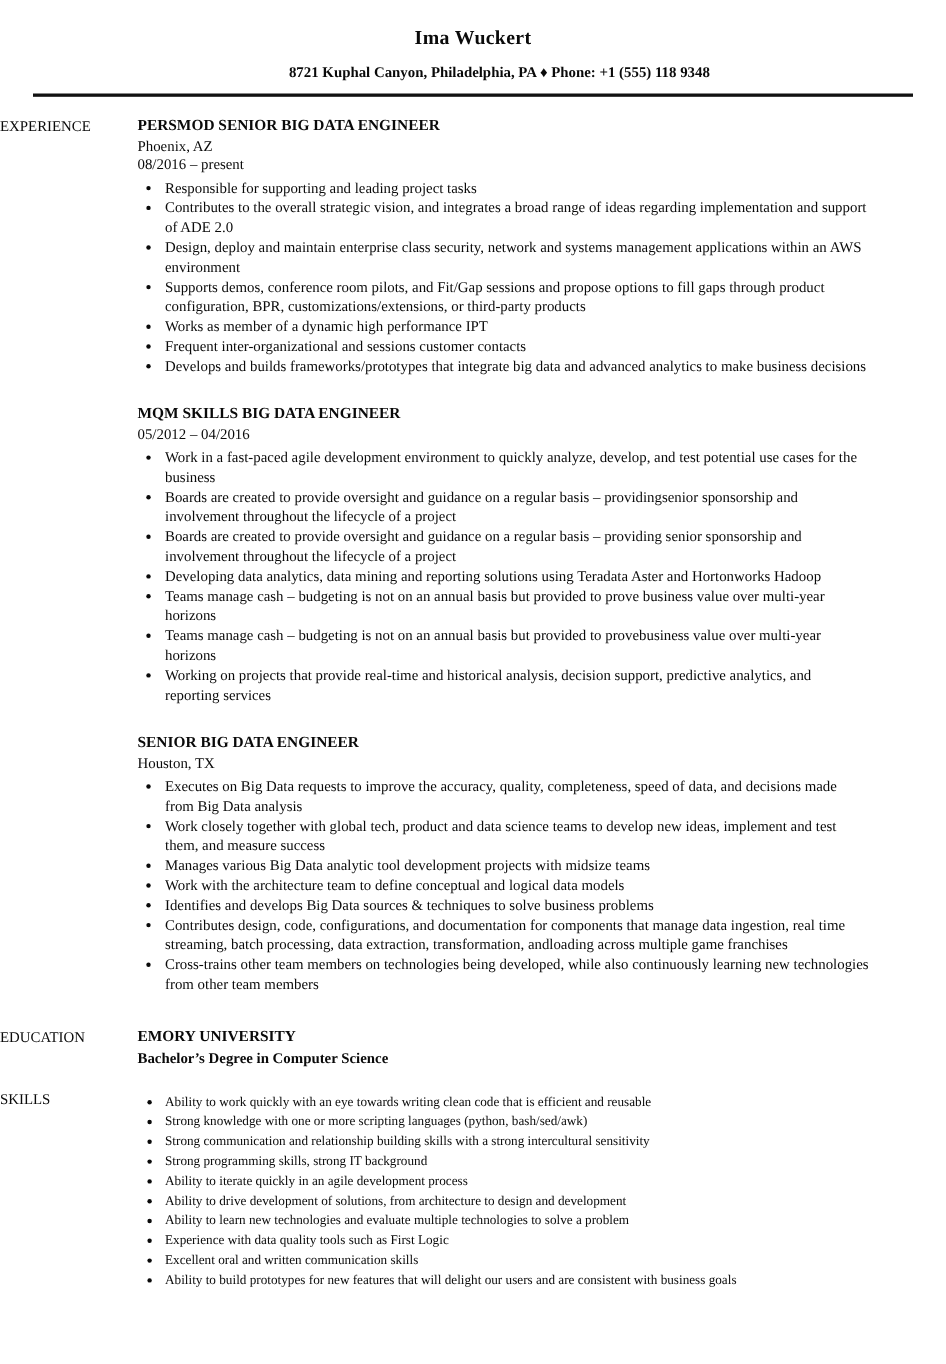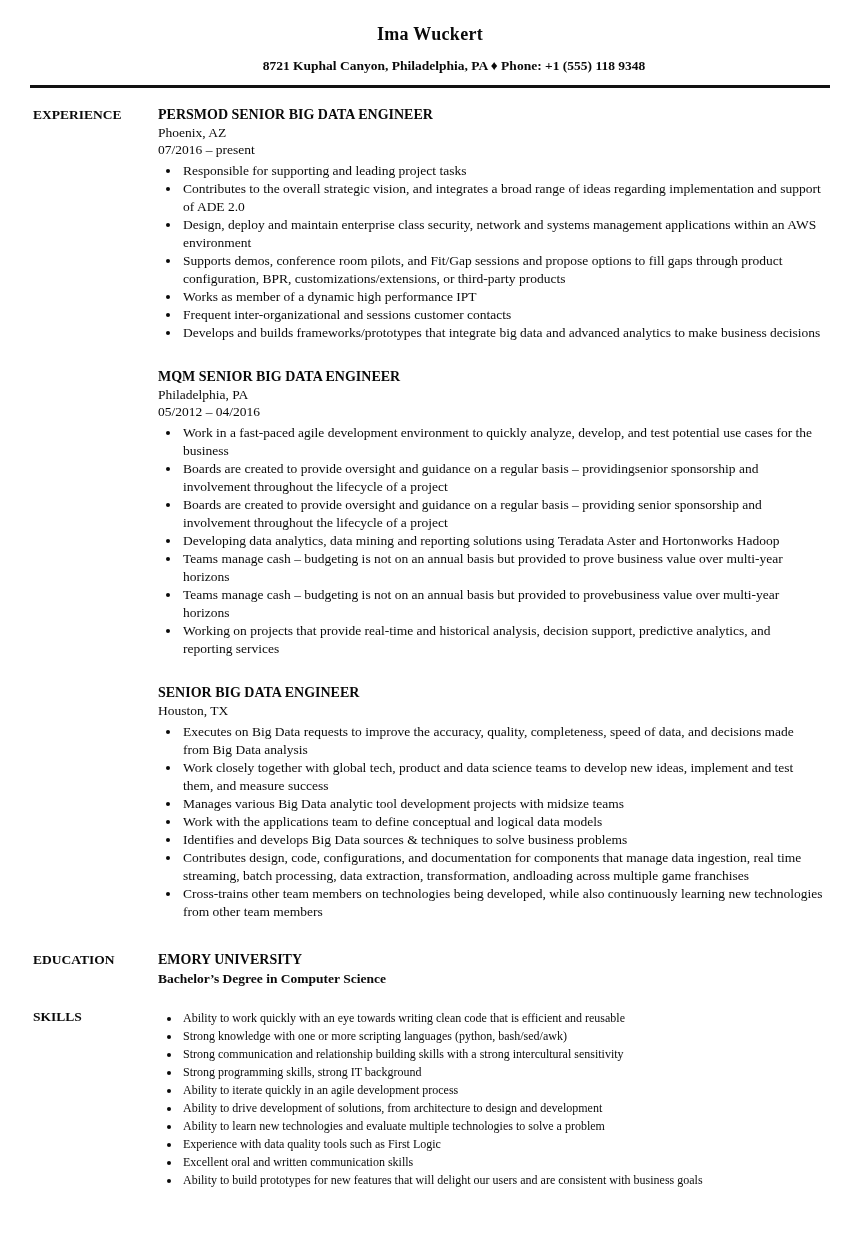--- a/index.html
+++ b/index.html
@@ -38,22 +38,21 @@
     border: none;
     border-top: 3px solid #111;
     margin: 11px 30px 0 30px;
   }
   .section-row {
     display: flex;
     align-items: flex-start;
   }
   .section-label {
     flex: 0 0 125px;
-    padding-left: 33px;
-    font-weight: bold;
+    font-weight: normal;
     font-size: 13.5px;
     line-height: 19px;
   }
   .section-content {
     width: 665px;
     font-size: 13.5px;
   }
   .row-experience { margin-top: 17px; }
   .row-education  { margin-top: 29px; }
   .row-skills     { margin-top: 19px; }
@@ -112,53 +111,52 @@
   <h1 class="resume-name">Ima Wuckert</h1>
   <div class="contact-line">8721 Kuphal Canyon, Philadelphia, PA ♦ Phone: +1 (555) 118 9348</div>
   <hr class="header-rule">
 
   <div class="section-row row-experience">
     <div class="section-label">EXPERIENCE</div>
     <div class="section-content">
         <div class="job">
           <div class="job-title">PERSMOD SENIOR BIG DATA ENGINEER</div>
           <div class="job-location">Phoenix, AZ</div>
-          <div class="job-dates">07/2016 – present</div>
+          <div class="job-dates">08/2016 – present</div>
           <ul class="bullets">
             <li>Responsible for supporting and leading project tasks</li>
             <li>Contributes to the overall strategic vision, and integrates a broad range of ideas regarding implementation and support of ADE 2.0</li>
             <li>Design, deploy and maintain enterprise class security, network and systems management applications within an AWS environment</li>
             <li>Supports demos, conference room pilots, and Fit/Gap sessions and propose options to fill gaps through product configuration, BPR, customizations/extensions, or third-party products</li>
             <li>Works as member of a dynamic high performance IPT</li>
             <li>Frequent inter-organizational and sessions customer contacts</li>
             <li>Develops and builds frameworks/prototypes that integrate big data and advanced analytics to make business decisions</li>
           </ul>
         </div>
         <div class="job">
-          <div class="job-title">MQM SENIOR BIG DATA ENGINEER</div>
-          <div class="job-location">Philadelphia, PA</div>
+          <div class="job-title">MQM SKILLS BIG DATA ENGINEER</div>
           <div class="job-dates">05/2012 – 04/2016</div>
           <ul class="bullets">
             <li>Work in a fast-paced agile development environment to quickly analyze, develop, and test potential use cases for the business</li>
             <li>Boards are created to provide oversight and guidance on a regular basis – providingsenior sponsorship and involvement throughout the lifecycle of a project</li>
             <li>Boards are created to provide oversight and guidance on a regular basis – providing senior sponsorship and involvement throughout the lifecycle of a project</li>
             <li>Developing data analytics, data mining and reporting solutions using Teradata Aster and Hortonworks Hadoop</li>
             <li>Teams manage cash – budgeting is not on an annual basis but provided to prove business value over multi-year horizons</li>
             <li>Teams manage cash – budgeting is not on an annual basis but provided to provebusiness value over multi-year horizons</li>
             <li>Working on projects that provide real-time and historical analysis, decision support, predictive analytics, and reporting services</li>
           </ul>
         </div>
         <div class="job">
           <div class="job-title">SENIOR BIG DATA ENGINEER</div>
           <div class="job-location">Houston, TX</div>
           <ul class="bullets">
             <li>Executes on Big Data requests to improve the accuracy, quality, completeness, speed of data, and decisions made from Big Data analysis</li>
             <li>Work closely together with global tech, product and data science teams to develop new ideas, implement and test them, and measure success</li>
             <li>Manages various Big Data analytic tool development projects with midsize teams</li>
-            <li>Work with the applications team to define conceptual and logical data models</li>
+            <li>Work with the architecture team to define conceptual and logical data models</li>
             <li>Identifies and develops Big Data sources &amp; techniques to solve business problems</li>
             <li>Contributes design, code, configurations, and documentation for components that manage data ingestion, real time streaming, batch processing, data extraction, transformation, andloading across multiple game franchises</li>
             <li>Cross-trains other team members on technologies being developed, while also continuously learning new technologies from other team members</li>
           </ul>
         </div>
       </div>
   </div>
 
   <div class="section-row row-education">
     <div class="section-label">EDUCATION</div>

